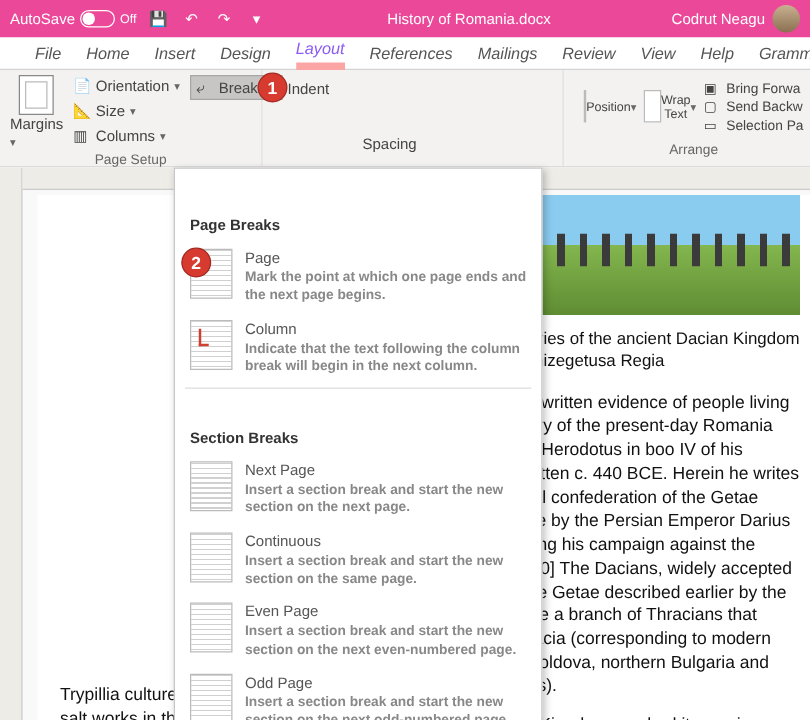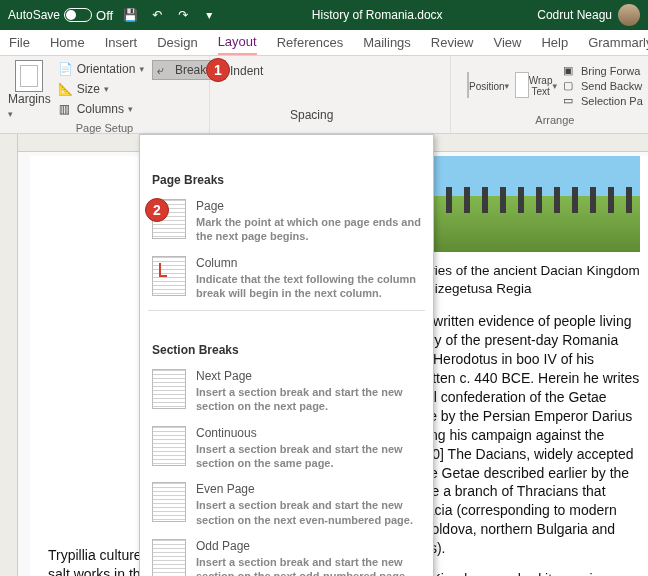--- a/index.html
+++ b/index.html
@@ -1,30 +1,30 @@
 <!DOCTYPE html>
 <html><head>
 <meta charset="utf-8">
 <style>
   * { box-sizing: border-box; margin: 0; padding: 0; font-family: "Segoe UI", sans-serif; }
   body { width: 648px; height: 576px; overflow: hidden; background: #fff; position: relative; }
 
-  .titlebar { height: 30px; background: #14532d; color: #fff; display: flex; align-items: center; font-size: 12px; padding: 0 8px; }
+  .titlebar { height: 30px; background: #ec4899; color: #fff; display: flex; align-items: center; font-size: 12px; padding: 0 8px; }
   .autosave { display: flex; align-items: center; gap: 4px; margin-right: 10px; }
   .toggle { width: 28px; height: 14px; border: 1px solid #fff; border-radius: 7px; display: flex; align-items: center; padding: 0 1px; }
   .toggle-knob { width: 10px; height: 10px; border-radius: 50%; background: #fff; }
   .qat { display: flex; gap: 10px; align-items: center; }
   .qat-icon { width: 16px; height: 16px; display: flex; align-items: center; justify-content: center; }
   .doc-title { flex: 1; text-align: center; }
   .user { display: flex; align-items: center; gap: 6px; }
   .avatar { width: 22px; height: 22px; border-radius: 50%; background: linear-gradient(#c8b090,#8a7050); }
 
-  .tabs { height: 26px; background: #fff; display: flex; align-items: center; font-size: 13px; color: #555; border-bottom: 1px solid #d4d4d4; padding: 0 9px; gap: 20px; }
+  .tabs { height: 26px; background: #fff; display: flex; align-items: center; font-size: 13px; color: #555; border-bottom: 1px solid #d4d4d4; padding: 0 28px; gap: 20px; font-style: italic; }
   .tab { cursor: pointer; padding: 4px 0; }
-  .tab.active { color: #701a75; border-bottom: 2px solid #fca5a5; font-weight: 400; }
+  .tab.active { color: #8b5cf6; border-bottom: 8px solid #fca5a5; font-weight: 400; }
 
   .ribbon { height: 78px; background: #f3f2f1; border-bottom: 1px solid #d4d4d4; display: flex; font-size: 12px; color: #444; position: relative; }
   .ribbon-group { padding: 4px 8px; border-right: 1px solid #e0e0e0; display: flex; flex-direction: column; }
   .ribbon-items { display: flex; gap: 4px; flex: 1; }
   .rg-label { text-align: center; font-size: 11px; color: #666; margin-top: 2px; }
   .margins-btn { display: flex; flex-direction: column; align-items: center; justify-content: center; width: 50px; }
   .margins-ico { width: 28px; height: 32px; border: 1px solid #888; background: #fff; position: relative; }
   .margins-ico::before { content: ""; position: absolute; inset: 4px; border: 1px solid #bbb; }
   .stackcol { display: flex; flex-direction: column; gap: 2px; }
   .rb-btn { display: flex; align-items: center; gap: 4px; padding: 2px 4px; white-space: nowrap; }
@@ -70,21 +70,21 @@
 </style>
 </head>
 <body>
 
 <div class="titlebar">
   <div class="autosave">
     <span>AutoSave</span>
     <div class="toggle">
         <div class="toggle-knob"></div>
       </div>
-    <span style="font-size:13px">Off</span>
+    <span style="font-size:10px">Off</span>
   </div>
   <div class="qat">
     <div class="qat-icon">💾</div>
     <div class="qat-icon">↶</div>
     <div class="qat-icon">↷</div>
     <div class="qat-icon">▾</div>
   </div>
   <div class="doc-title">History of Romania.docx</div>
   <div class="user">
     <span>Codrut Neagu</span>

